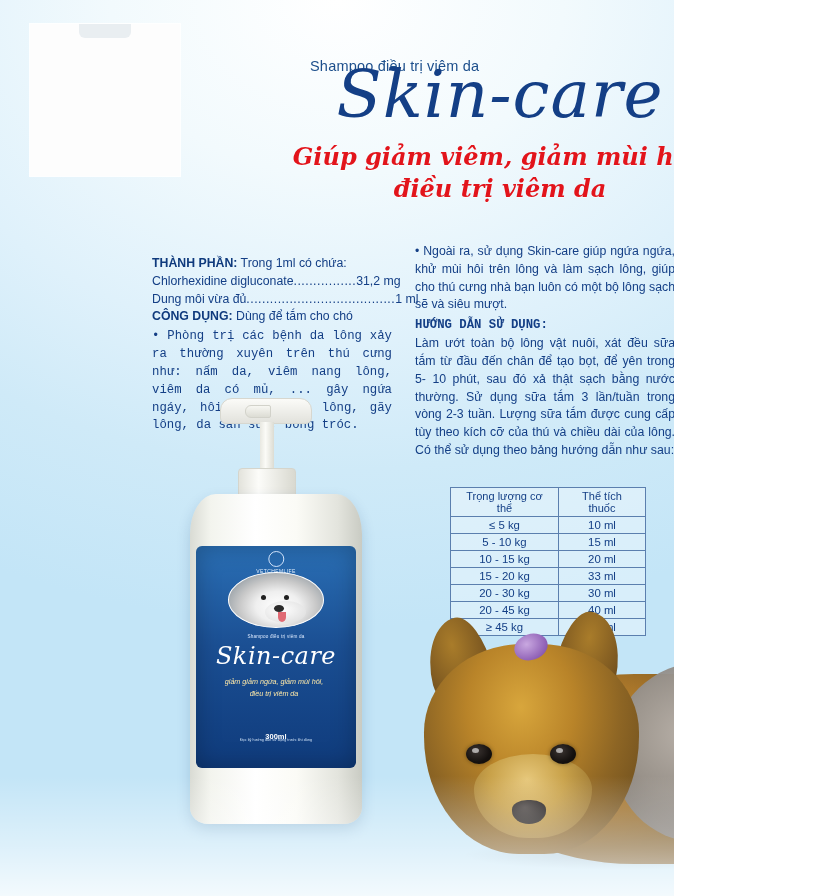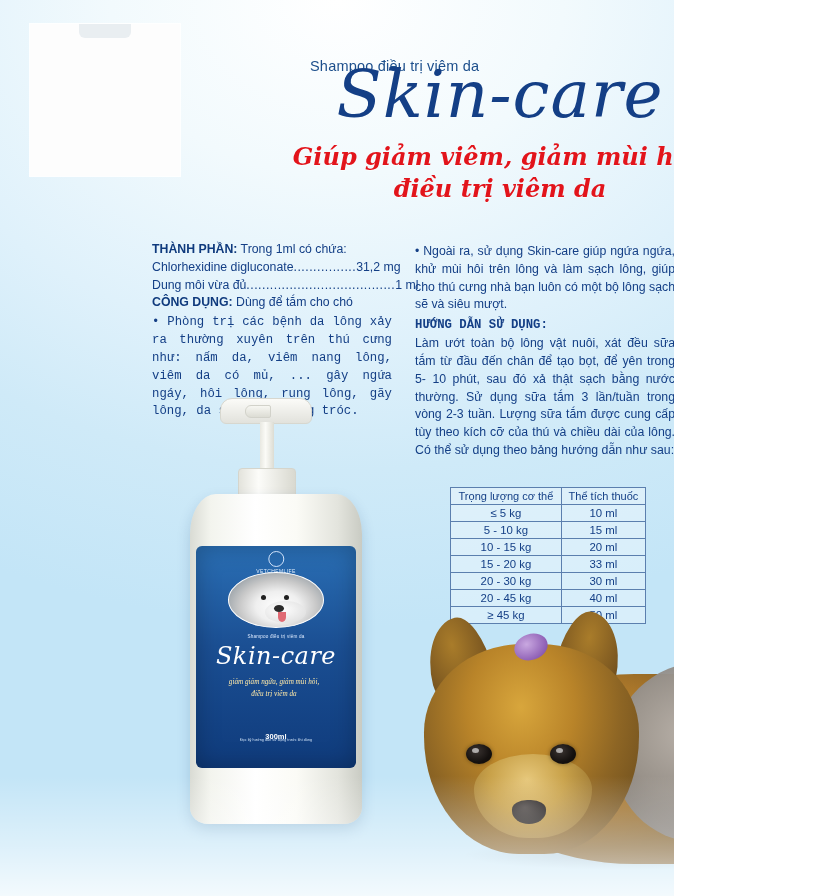--- a/index.html
+++ b/index.html
@@ -87,21 +87,21 @@
   }
 
   
   .col {
     position: absolute;
     font-size: 12.3px;
     line-height: 1.45;
     color: #143f86;
     text-align: justify;
   }
-  .col-left  { left: 152px; top: 241px; width: 240px; }
+  .col-left  { left: 152px; top: 255px; width: 240px; }
   .col-right { left: 415px; top: 243px; width: 260px; }
   .lbl {
     font-weight: bold;
     color: #0f3a7d;
   }
   .col p { margin: 0; }
   .ingredient-row {
     display: block;
     white-space: nowrap;
   }
@@ -124,21 +124,21 @@
   }
   table.dose {
     border-collapse: collapse;
     width: 196px;
     font-size: 11.4px;
     color: #143f86;
     background: rgba(255,255,255,.35);
   }
   table.dose th, table.dose td {
     border: 1px solid #5b7fae;
-    padding: 2px 4px;
+    padding: 2px 12px;
     text-align: center;
     font-weight: normal;
     height: 17px;
   }
   table.dose th { font-size: 11px; }
 
   
   .bottle-wrap {
     position: absolute;
     left: 176px;
@@ -265,21 +265,21 @@
     left: 0; right: 0; top: 96px;
     font-family: "DejaVu Serif", serif;
     font-style: italic;
     font-size: 24px;
     color: #ffffff;
     letter-spacing: .5px;
   }
   .lbl-tagline {
     position: absolute;
     left: 0; right: 4px; top: 130px;
-    font-family: Liberation Serif, serif;
+    font-family: Liberation Sans, sans-serif;
     font-style: italic;
     font-size: 7.2px;
     line-height: 1.7;
     color: #ffe9a8;
   }
   .lbl-volume {
     position: absolute;
     left: 0; right: 0; top: 176px;
     font-size: 7.5px;
     font-weight: bold;

